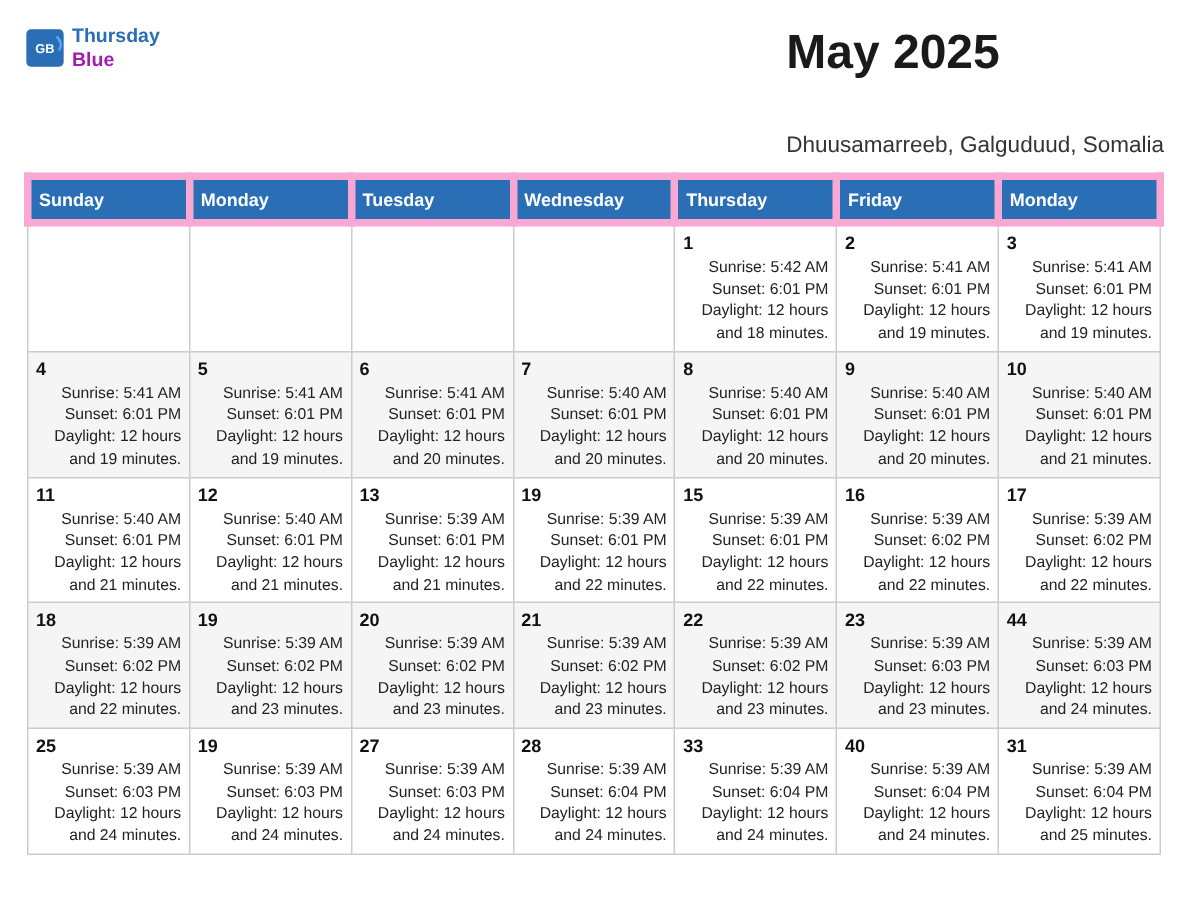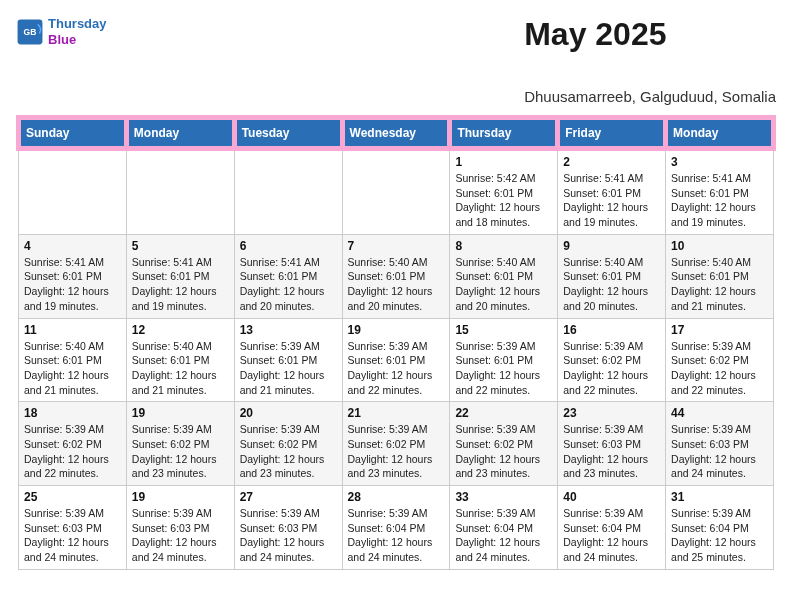--- a/index.html
+++ b/index.html
@@ -73,20 +73,21 @@
     .day-num {
       font-weight: bold;
       font-size: 12px;
       margin-bottom: 2px;
       color: #111;
     }
     .day-info {
       color: #222;
       font-size: 10.5px;
       line-height: 1.4;
+      text-align: right;
     }
     .empty { background: #fff !important; }
     .row-even td { background: #f0f4f8; }
   </style>
 </head>
 <body>
 
 <div class="header">
   <div class="logo">
     <svg class="logo-icon" viewBox="0 0 36 36">

